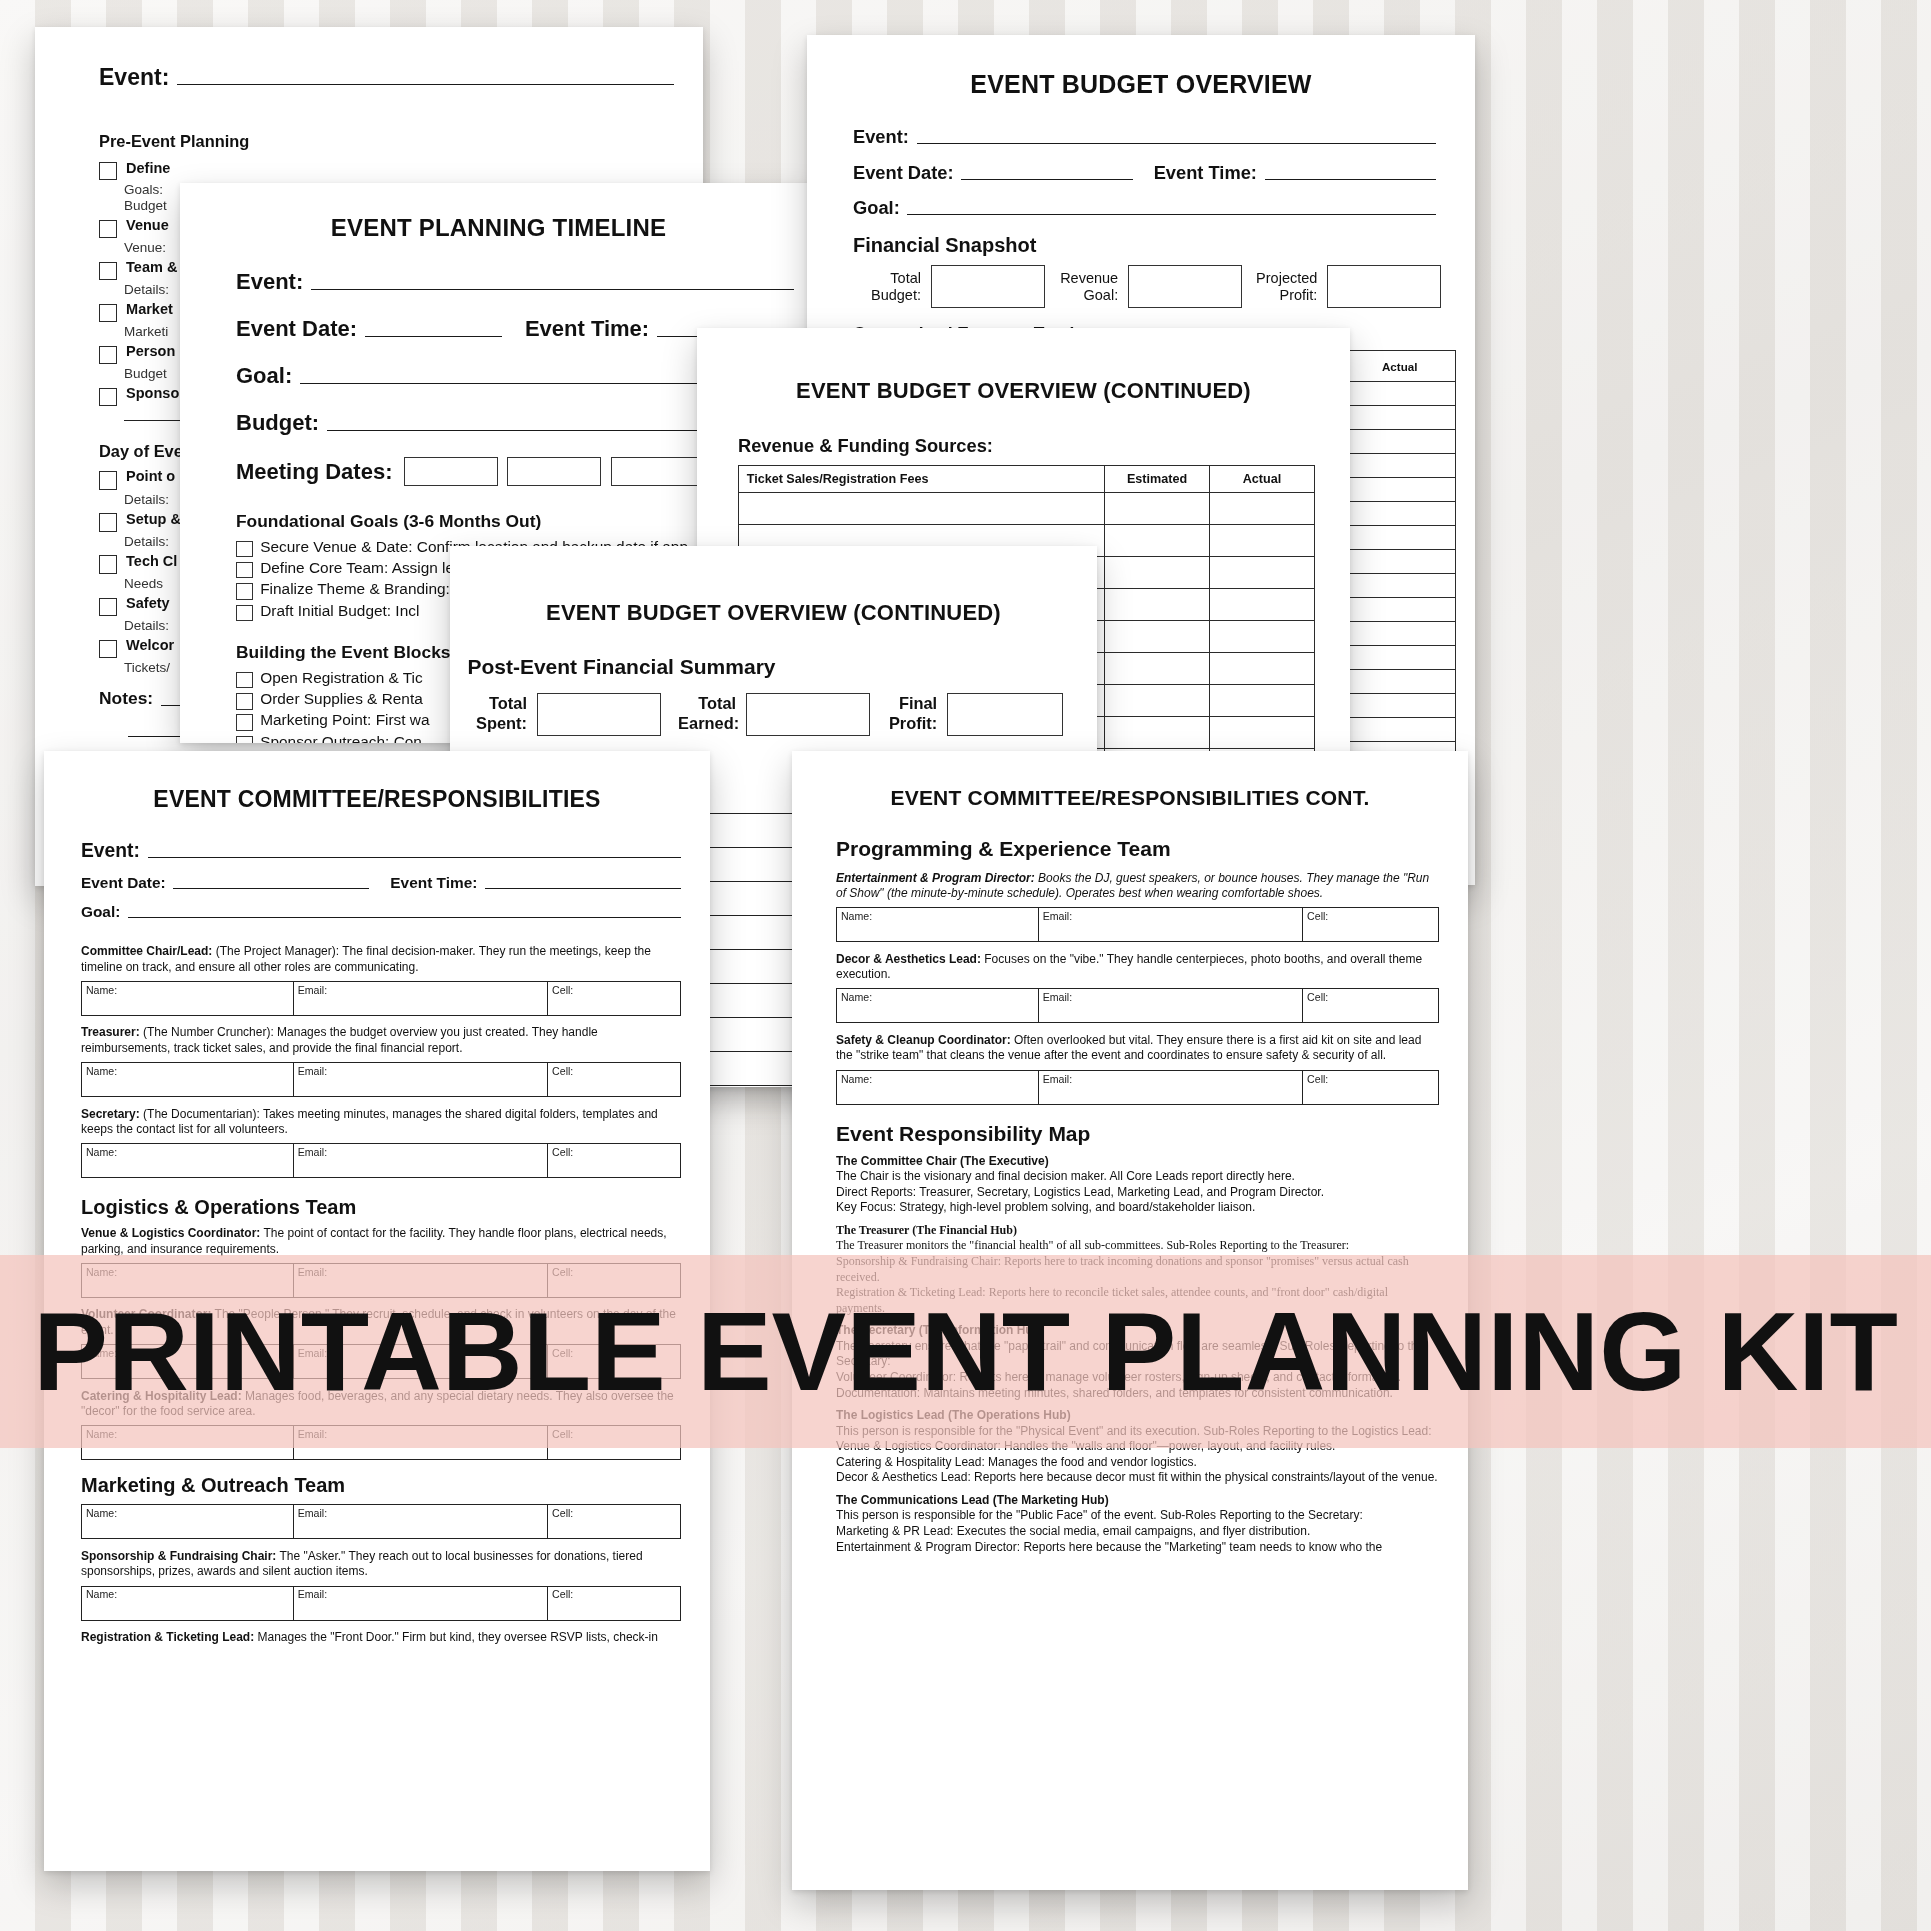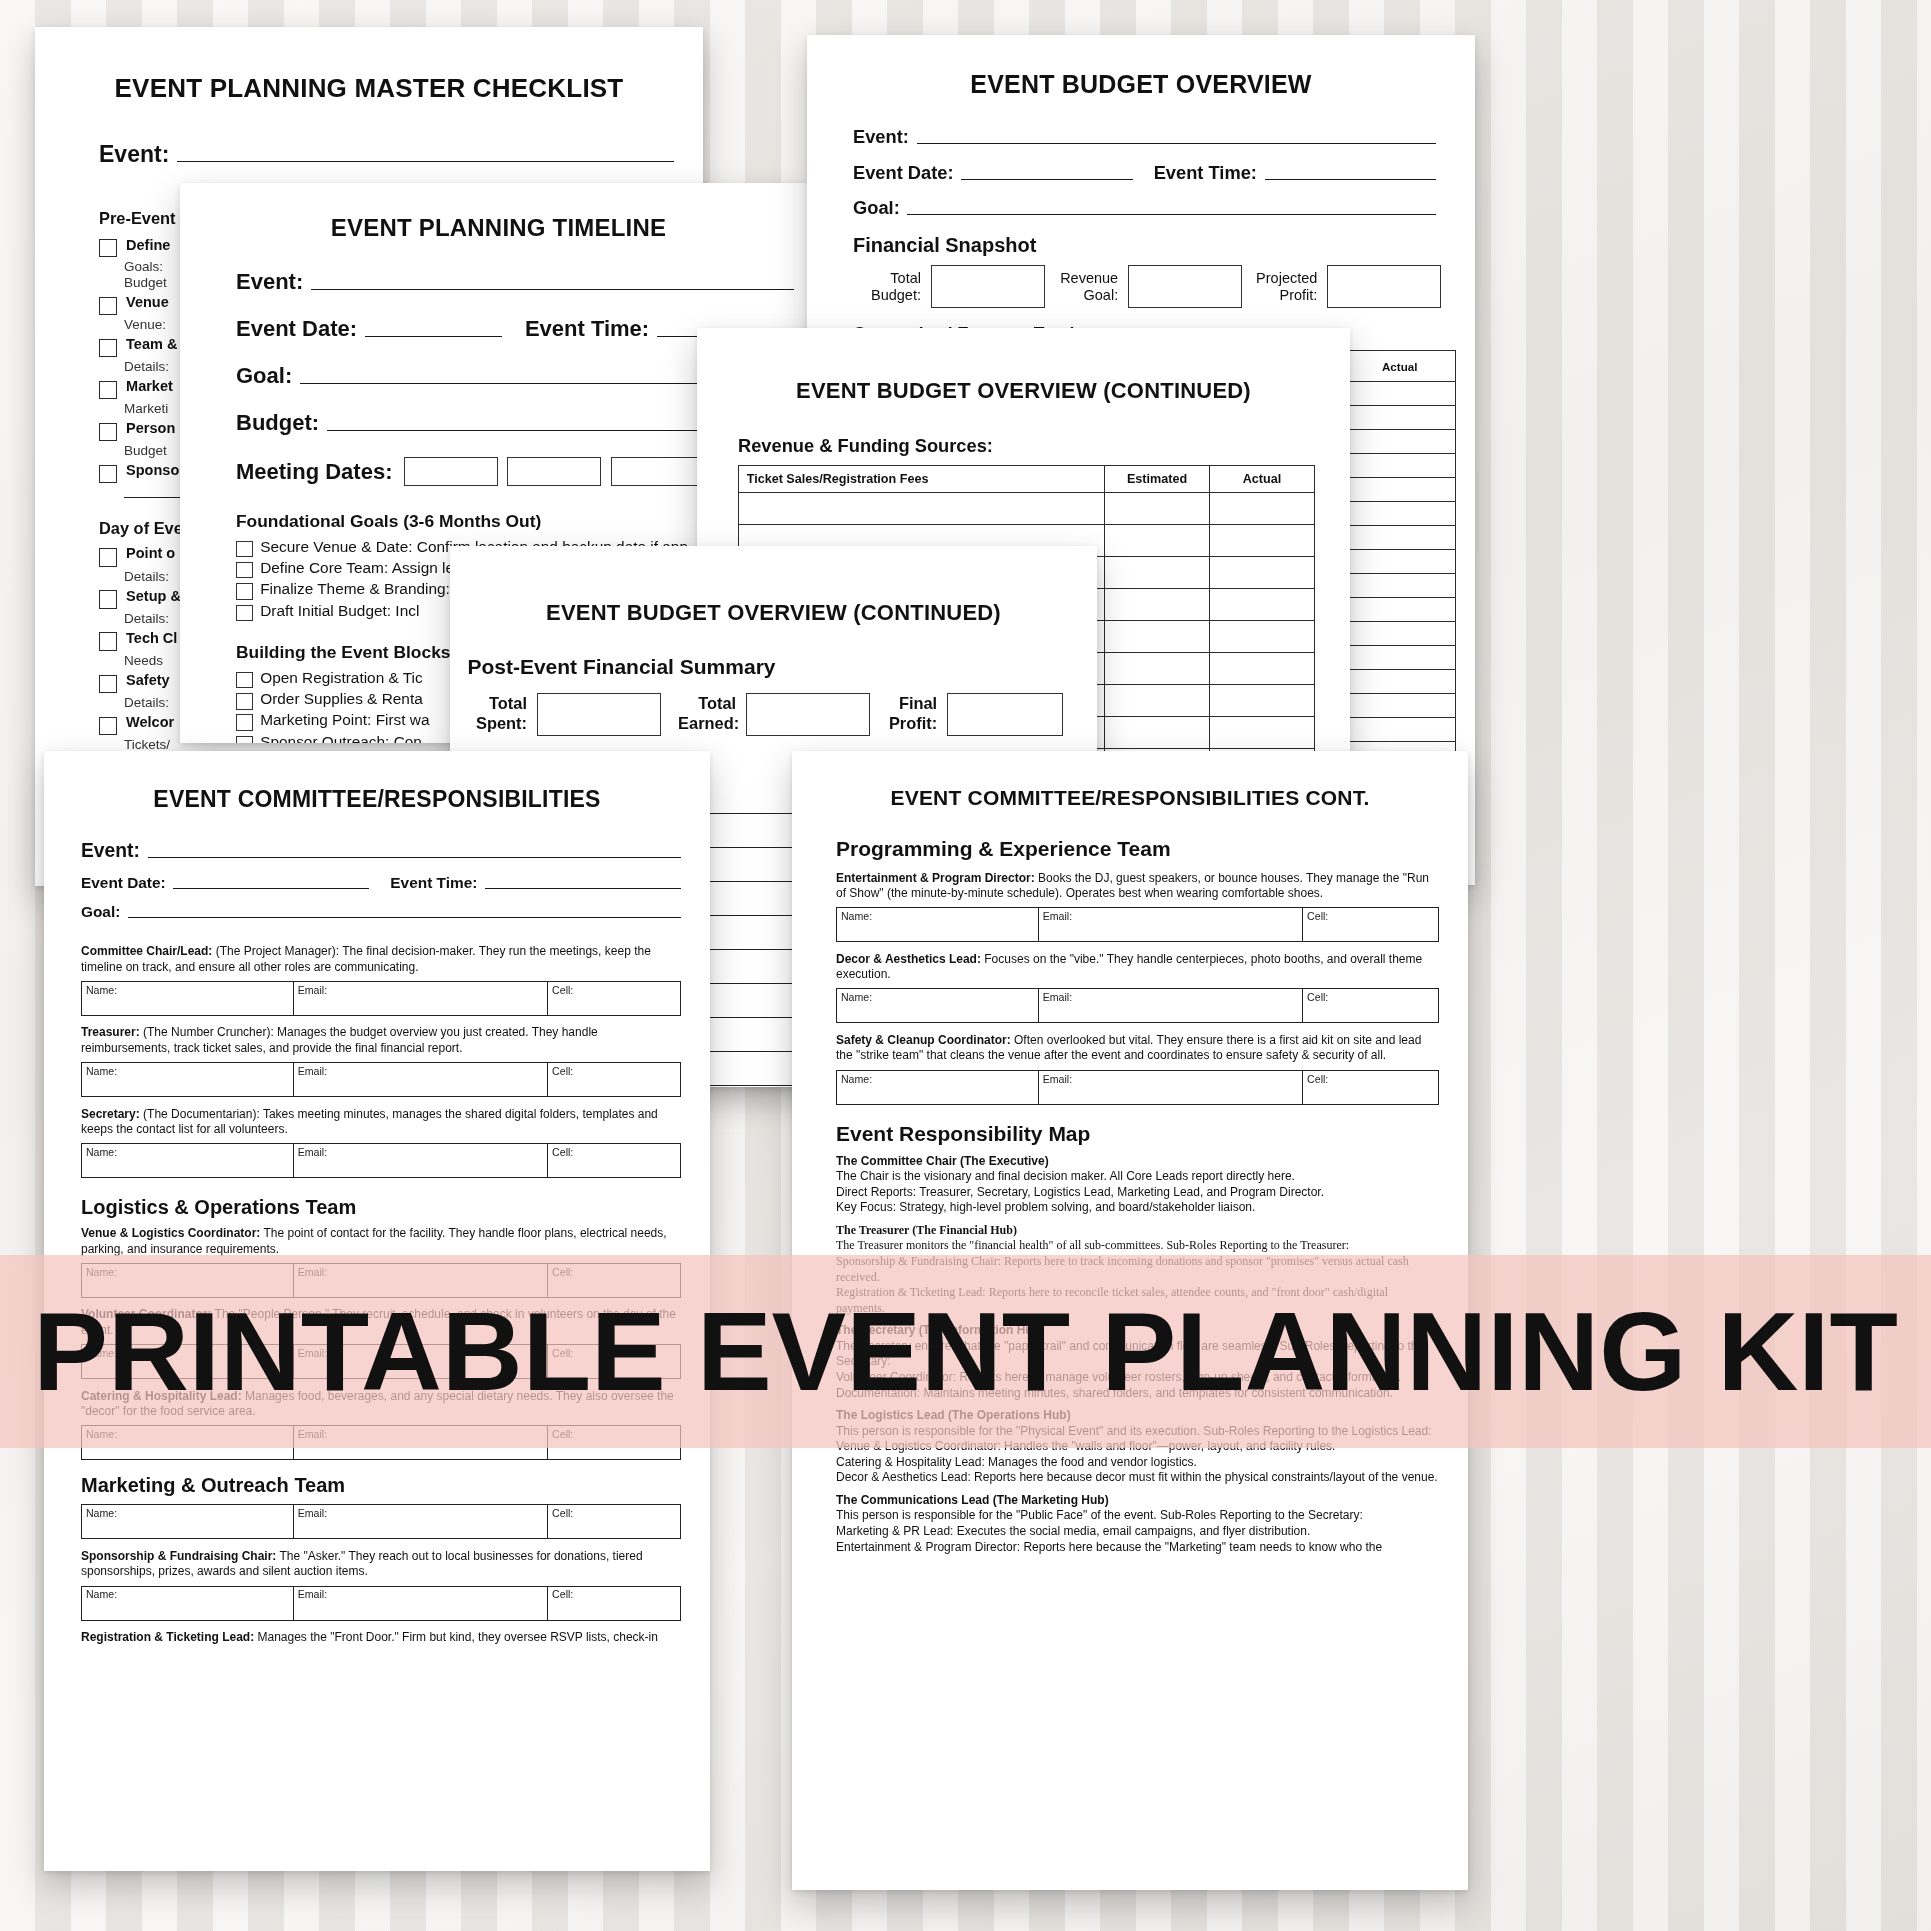--- a/index.html
+++ b/index.html
@@ -46,21 +46,20 @@
   #banner span{
     font-weight:bold;color:#111;white-space:nowrap;
   }
 </style>
 </head>
 <body>
 
 <div id="backdrop"></div>
 
 <div class="sheet" style="left:35px;top:27px;width:668px;height:859px;">
-  <div class="title" style="font-size:26px;margin:46px 0 0 0;">EVENT PLANNING MASTER CHECKLIST</div>
 
   <div class="fieldrow" style="margin:37px 29px 0 64px;">
     <span class="lbl" style="font-size:23px;">Event:</span>
     <span class="line" style="margin-bottom:5.8px;"></span>
   </div>
 
   <div class="sect" style="font-size:16.4px;margin:41px 0 7.7px 64px;">Pre-Event Planning</div>
 
   <div style="margin-left:64px;">
     <div class="cbrow" style="margin-bottom:1.9px;">
@@ -588,21 +587,21 @@
     <span class="b">Registration &amp; Ticketing Lead:</span>
     <span>Manages the "Front Door." Firm but kind, they oversee RSVP lists, check-in</span>
   </div>
 </div>
 
 <div class="sheet" style="left:792px;top:751px;width:676px;height:1139px;">
   <div class="title" style="font-size:21px;margin:35px 0 0 0;">EVENT COMMITTEE/RESPONSIBILITIES CONT.</div>
 
   <div class="sect" style="font-size:21px;margin:27px 0 9.7px 44px;">Programming &amp; Experience Team</div>
 
-  <div class="para" style="margin:0 29px 0 44px;font-size:12px;">
+  <div class="para" style="margin:0 29px 0 44px;font-size:12px;font-style:italic;">
     <span class="b">Entertainment &amp; Program Director:</span>
     <span>Books the DJ, guest speakers, or bounce houses. They manage the "Run of Show" (the minute-by-minute schedule). Operates best when wearing comfortable shoes.</span>
   </div>
   <div class="nameboxes" style="margin:5.8px 29px 0 44px;">
     <div style="flex:0 0 193px;">Name:</div>
     <div style="flex:1;">Email:</div>
     <div style="flex:0 0 127px;">Cell:</div>
   </div>
 
   <div class="para" style="margin:9.7px 29px 0 44px;font-size:12px;">

